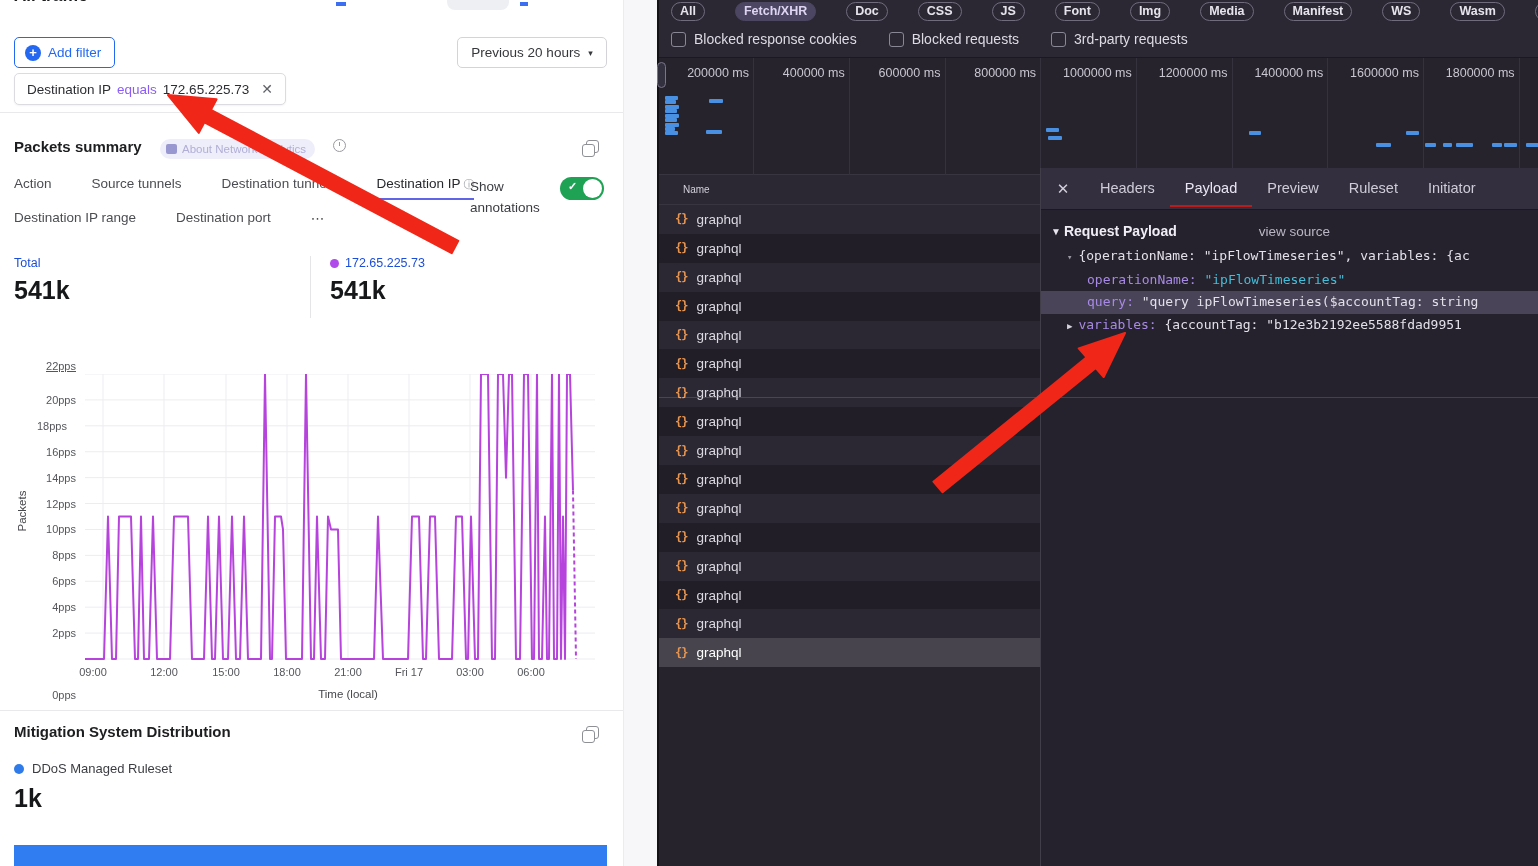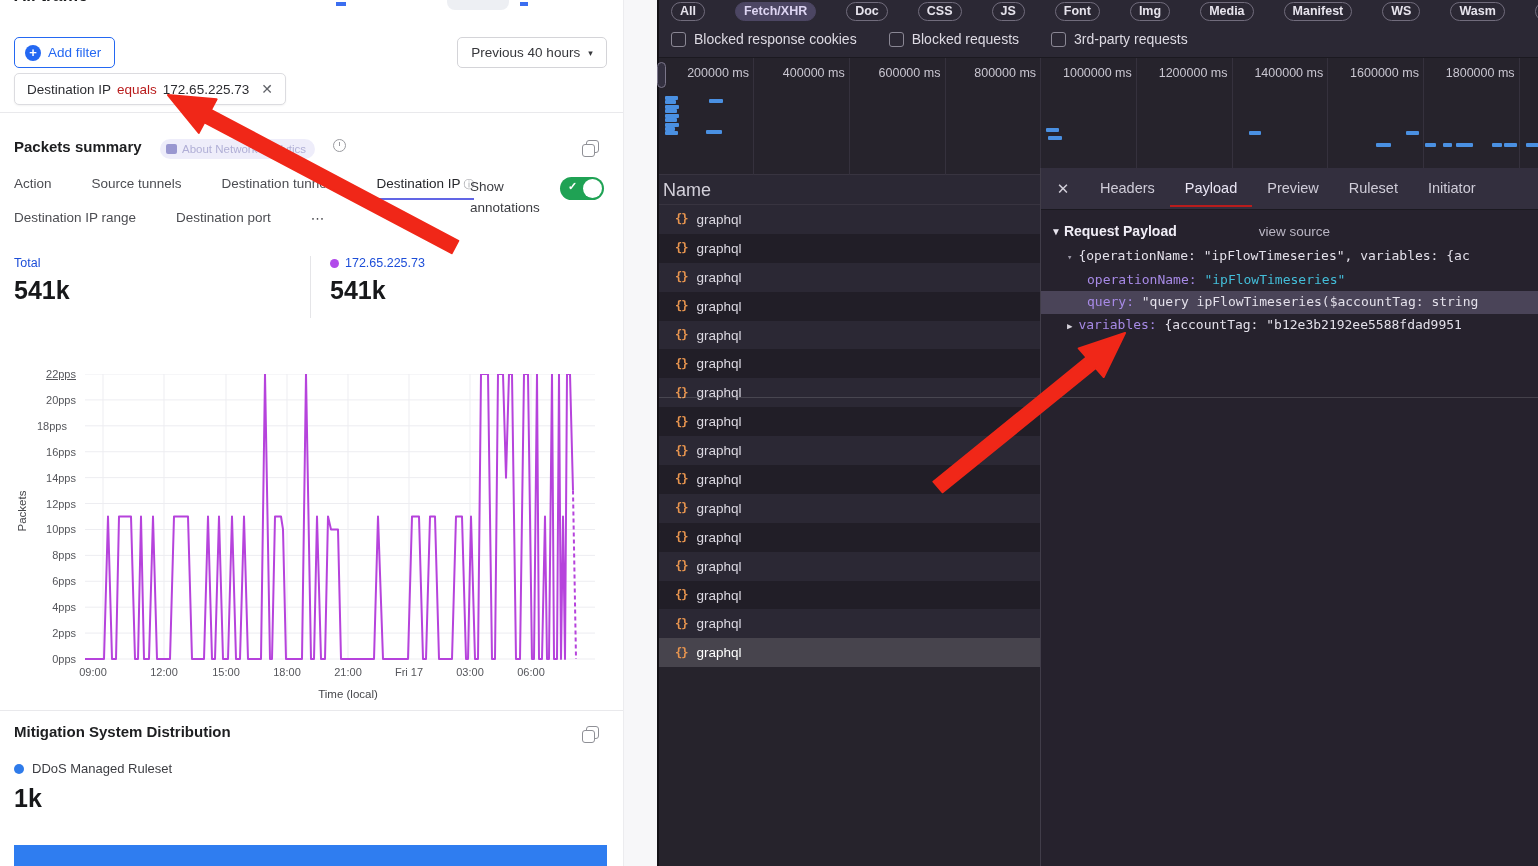--- a/index.html
+++ b/index.html
@@ -25,21 +25,21 @@
     position:absolute; left:457px; top:37px; width:150px; height:31px;
     border:1px solid #d4d4d8; border-radius:5px; background:#fff; color:#36373b;
     font-size:13.5px; display:flex; align-items:center; justify-content:center; gap:8px; cursor:pointer;
   }
   .caret { font-size:9px; color:#36373b; }
   .filter-chip {
     position:absolute; left:14px; top:73px; height:32px; padding:0 12px;
     border:1px solid #dcdce0; border-radius:5px; background:#fff; box-shadow:0 1px 2px rgba(0,0,0,.05);
     display:flex; align-items:center; gap:6px; font-size:13.5px; color:#2d2e32;
   }
-  .filter-chip .op { color:#b91c1c; }
+  .filter-chip .op { color:#8b5cf6; }
   .chip-close { color:#5f6167; font-size:14px; margin-left:6px; cursor:pointer; }
   .hdiv { position:absolute; left:0; width:623px; height:1px; background:#e9e9ec; }
 
   .card-title { position:absolute; font-size:15px; font-weight:bold; color:#1d1e20; }
   .about-badge {
     position:absolute; left:160px; top:139px; height:20px; padding:0 9px 0 6px; border-radius:10px;
     background:#ecebfa; color:#a3a1cf; font-size:11.5px; display:flex; align-items:center; gap:5px; opacity:.85;
   }
   .about-badge .book { width:11px; height:10px; background:#8886c8; border-radius:2px; }
   .clock-ico { position:absolute; left:333px; top:139px; width:13px; height:13px; border:1.4px solid #9a9ba0; border-radius:50%; }
@@ -80,21 +80,21 @@
   .dt-check { display:flex; align-items:center; gap:8px; font-size:14px; color:#dedbe4; cursor:pointer; }
   .dt-check .box { width:15px; height:15px; border:1.5px solid #8a8794; border-radius:3px; background:transparent; }
 
   #timeline { position:absolute; left:0; top:58px; width:881px; height:117px; background:#26232c; border-bottom:1px solid #383440; }
   .tl-label { position:absolute; top:8px; width:92px; text-align:right; font-size:12.5px; color:#c9c6d1; }
   .tl-div { position:absolute; top:0; width:1px; height:117px; background:#35313d; }
   .tl-mark { position:absolute; height:4px; background:#4a90e2; border-radius:1px; }
   .tl-handle { position:absolute; left:-2px; top:4px; width:9px; height:26px; border:1.5px solid #7a7589; border-radius:5px; background:#333040; }
 
   #req-list { position:absolute; left:0; top:175px; width:381px; height:691px; background:#26232c; }
-  .req-header { height:30px; line-height:30px; background:#2b2834; border-bottom:1px solid #383440; font-size:18px; color:#d3d0da; padding-left:4px; }
+  .req-header { height:30px; line-height:30px; background:#2b2834; border-bottom:1px solid #383440; font-size:10px; color:#d3d0da; padding-left:24px; }
   .req-row { height:28.9px; display:flex; align-items:center; gap:9px; padding-left:16px; font-size:13.5px; color:#dcd9e2; cursor:pointer; }
   .req-row.even { background:#2b2834; }
   .req-row.odd { background:#211e27; }
   .req-row.selected { background:#47444d; color:#ffffff; }
   .json-ico { color:#e8954f; font-family:"DejaVu Sans Mono", monospace; font-weight:bold; font-size:12px; letter-spacing:-1px; }
 
   #payload-panel { position:absolute; left:381px; top:168px; width:500px; height:698px; background:#26222d; border-left:1px solid #413d49; }
   .pp-tabbar { height:42px; background:#332f3e; display:flex; align-items:center; gap:0; border-bottom:1px solid #1b1920; }
   .pp-close { width:44px; text-align:center; font-size:15px; color:#d3d0da; cursor:pointer; }
   .pp-tab { font-size:14.5px; color:#cfccd8; padding:10px 15px 9px; cursor:pointer; }
@@ -125,21 +125,21 @@
     <div class="cut-title">All traffic</div>
     <div class="cut-blue" style="left:336px;width:10px;"></div>
     <div class="cut-pill"></div>
     <div class="cut-blue" style="left:520px;width:8px;"></div>
 
     <div class="btn-add-filter">
       <span class="plus-circle">+</span>
       <span>Add filter</span>
     </div>
     <div class="btn-timerange">
-      <span>Previous 40 hours</span>
+      <span>Previous 20 hours</span>
       <span class="caret">▾</span>
     </div>
 
     <div class="filter-chip">
       <span>Destination IP</span>
       <span class="op">equals</span>
       <span>172.65.225.73</span>
       <span class="chip-close">✕</span>
     </div>
 
@@ -178,32 +178,32 @@
     <div class="stat-vdiv"></div>
     <div style="position:absolute;left:330px;top:256px;">
       <div class="stat-label">
         <span class="dot" style="background:#b14aea;"></span>
         <span>172.65.225.73</span>
       </div>
       <div class="stat-value">541k</div>
     </div>
 
     <div id="chart-ylabels">
-        <div class="ytick" style="left: 28px; top: 368px; text-decoration: underline;">22pps</div>
+        <div class="ytick" style="left: 28px; top: 360px; text-decoration: underline;">22pps</div>
         <div class="ytick" style="left: 28px; top: 393.909px;">20pps</div>
         <div class="ytick" style="left: 28px; top: 419.818px; text-align: center;">18pps</div>
         <div class="ytick" style="left: 28px; top: 445.727px;">16pps</div>
         <div class="ytick" style="left: 28px; top: 471.636px;">14pps</div>
         <div class="ytick" style="left: 28px; top: 497.545px;">12pps</div>
         <div class="ytick" style="left: 28px; top: 523.455px;">10pps</div>
         <div class="ytick" style="left: 28px; top: 549.364px;">8pps</div>
         <div class="ytick" style="left: 28px; top: 575.273px;">6pps</div>
         <div class="ytick" style="left: 28px; top: 601.182px;">4pps</div>
         <div class="ytick" style="left: 28px; top: 627.091px;">2pps</div>
-        <div class="ytick" style="left: 28px; top: 653px;">0pps</div>
+        <div class="ytick" style="left: 28px; top: 689px;">0pps</div>
       </div>
     <div id="chart-xlabels">
         <div class="xtick" style="left: 65px;">09:00</div>
         <div class="xtick" style="left: 136px;">12:00</div>
         <div class="xtick" style="left: 198px;">15:00</div>
         <div class="xtick" style="left: 259px;">18:00</div>
         <div class="xtick" style="left: 320px;">21:00</div>
         <div class="xtick" style="left: 381px;">Fri 17</div>
         <div class="xtick" style="left: 442px;">03:00</div>
         <div class="xtick" style="left: 503px;">06:00</div>

